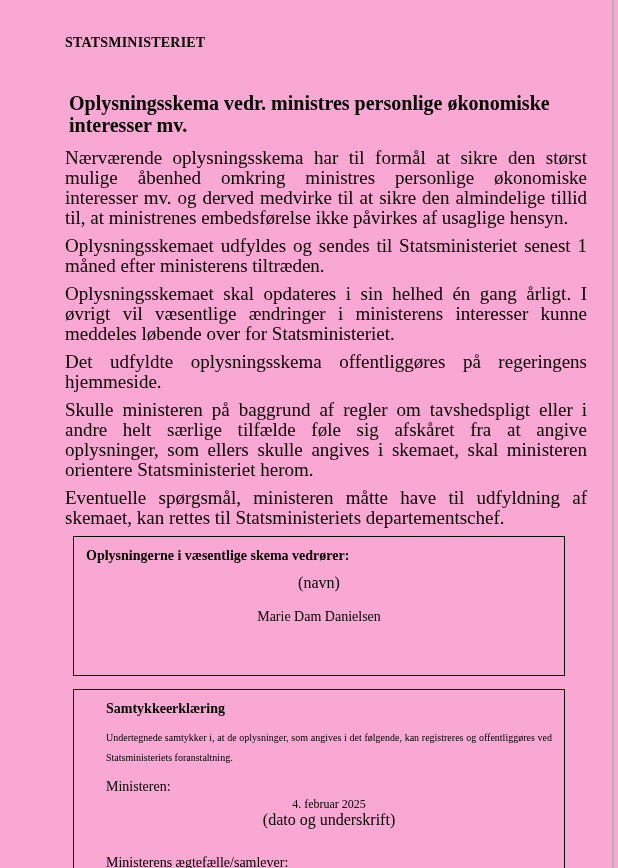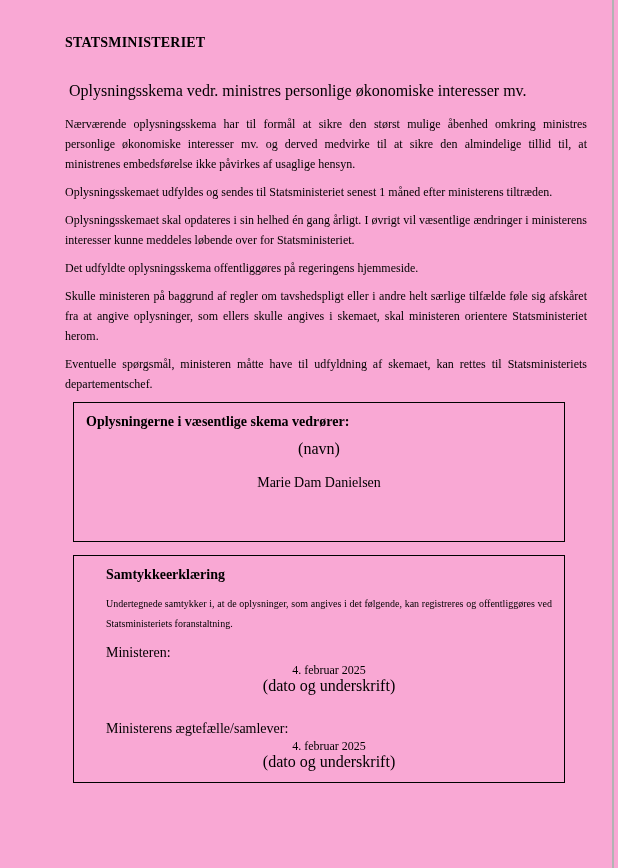--- a/index.html
+++ b/index.html
@@ -26,28 +26,28 @@
   .content {
     padding: 34px 31px 0 65px; 
   }
   .org {
     font-size: 14px;
     font-weight: bold;
     letter-spacing: 0.2px;
     line-height: 18px;
   }
   .doc-title {
-    margin: 28px 0 0 4px;
-    font-size: 16px;
-    font-weight: normal;
+    margin: 40px 0 0 4px;
+    font-size: 20px;
+    font-weight: bold;
     line-height: 22px;
     max-width: 505px;
   }
   .body-text p {
-    font-size: 12px;
+    font-size: 19px;
     line-height: 20px;
     text-align: justify;
     margin-top: 8px;
   }
   .body-text p:first-child { margin-top: 12px; }
 
   .box {
     margin-left: 8px;
     width: 492px;
     border: 1.5px solid #000000;

